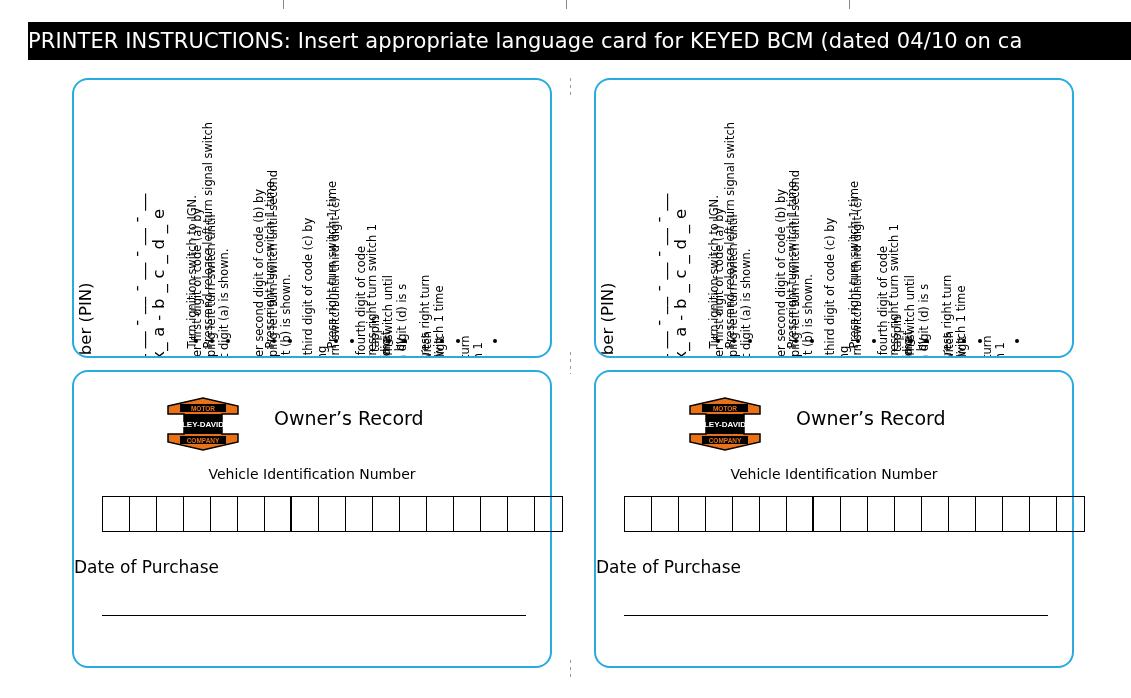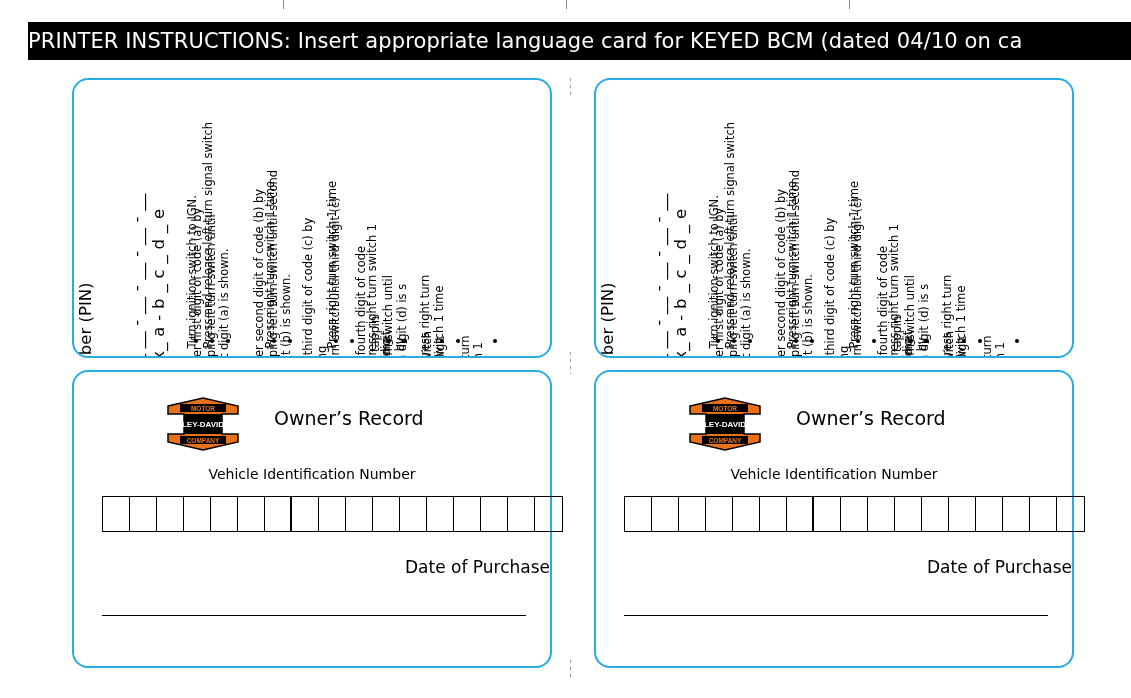--- a/index.html
+++ b/index.html
@@ -147,21 +147,21 @@
     box-sizing: border-box;
   }
   .vin-cell:last-child { border-right: none; }
   .vin-cell.thick { border-right-width: 2.6px; }
 
   .dop-label {
     position: absolute;
     left: 0;
     right: 0;
     top: 185px;
-    text-align: right;
+    text-align: left;
     font-size: 17px;
   }
   .dop-line {
     position: absolute;
     left: 28px;
     top: 243px;
     width: 424px;
     height: 0;
     border-top: 1.6px solid #000;
   }

